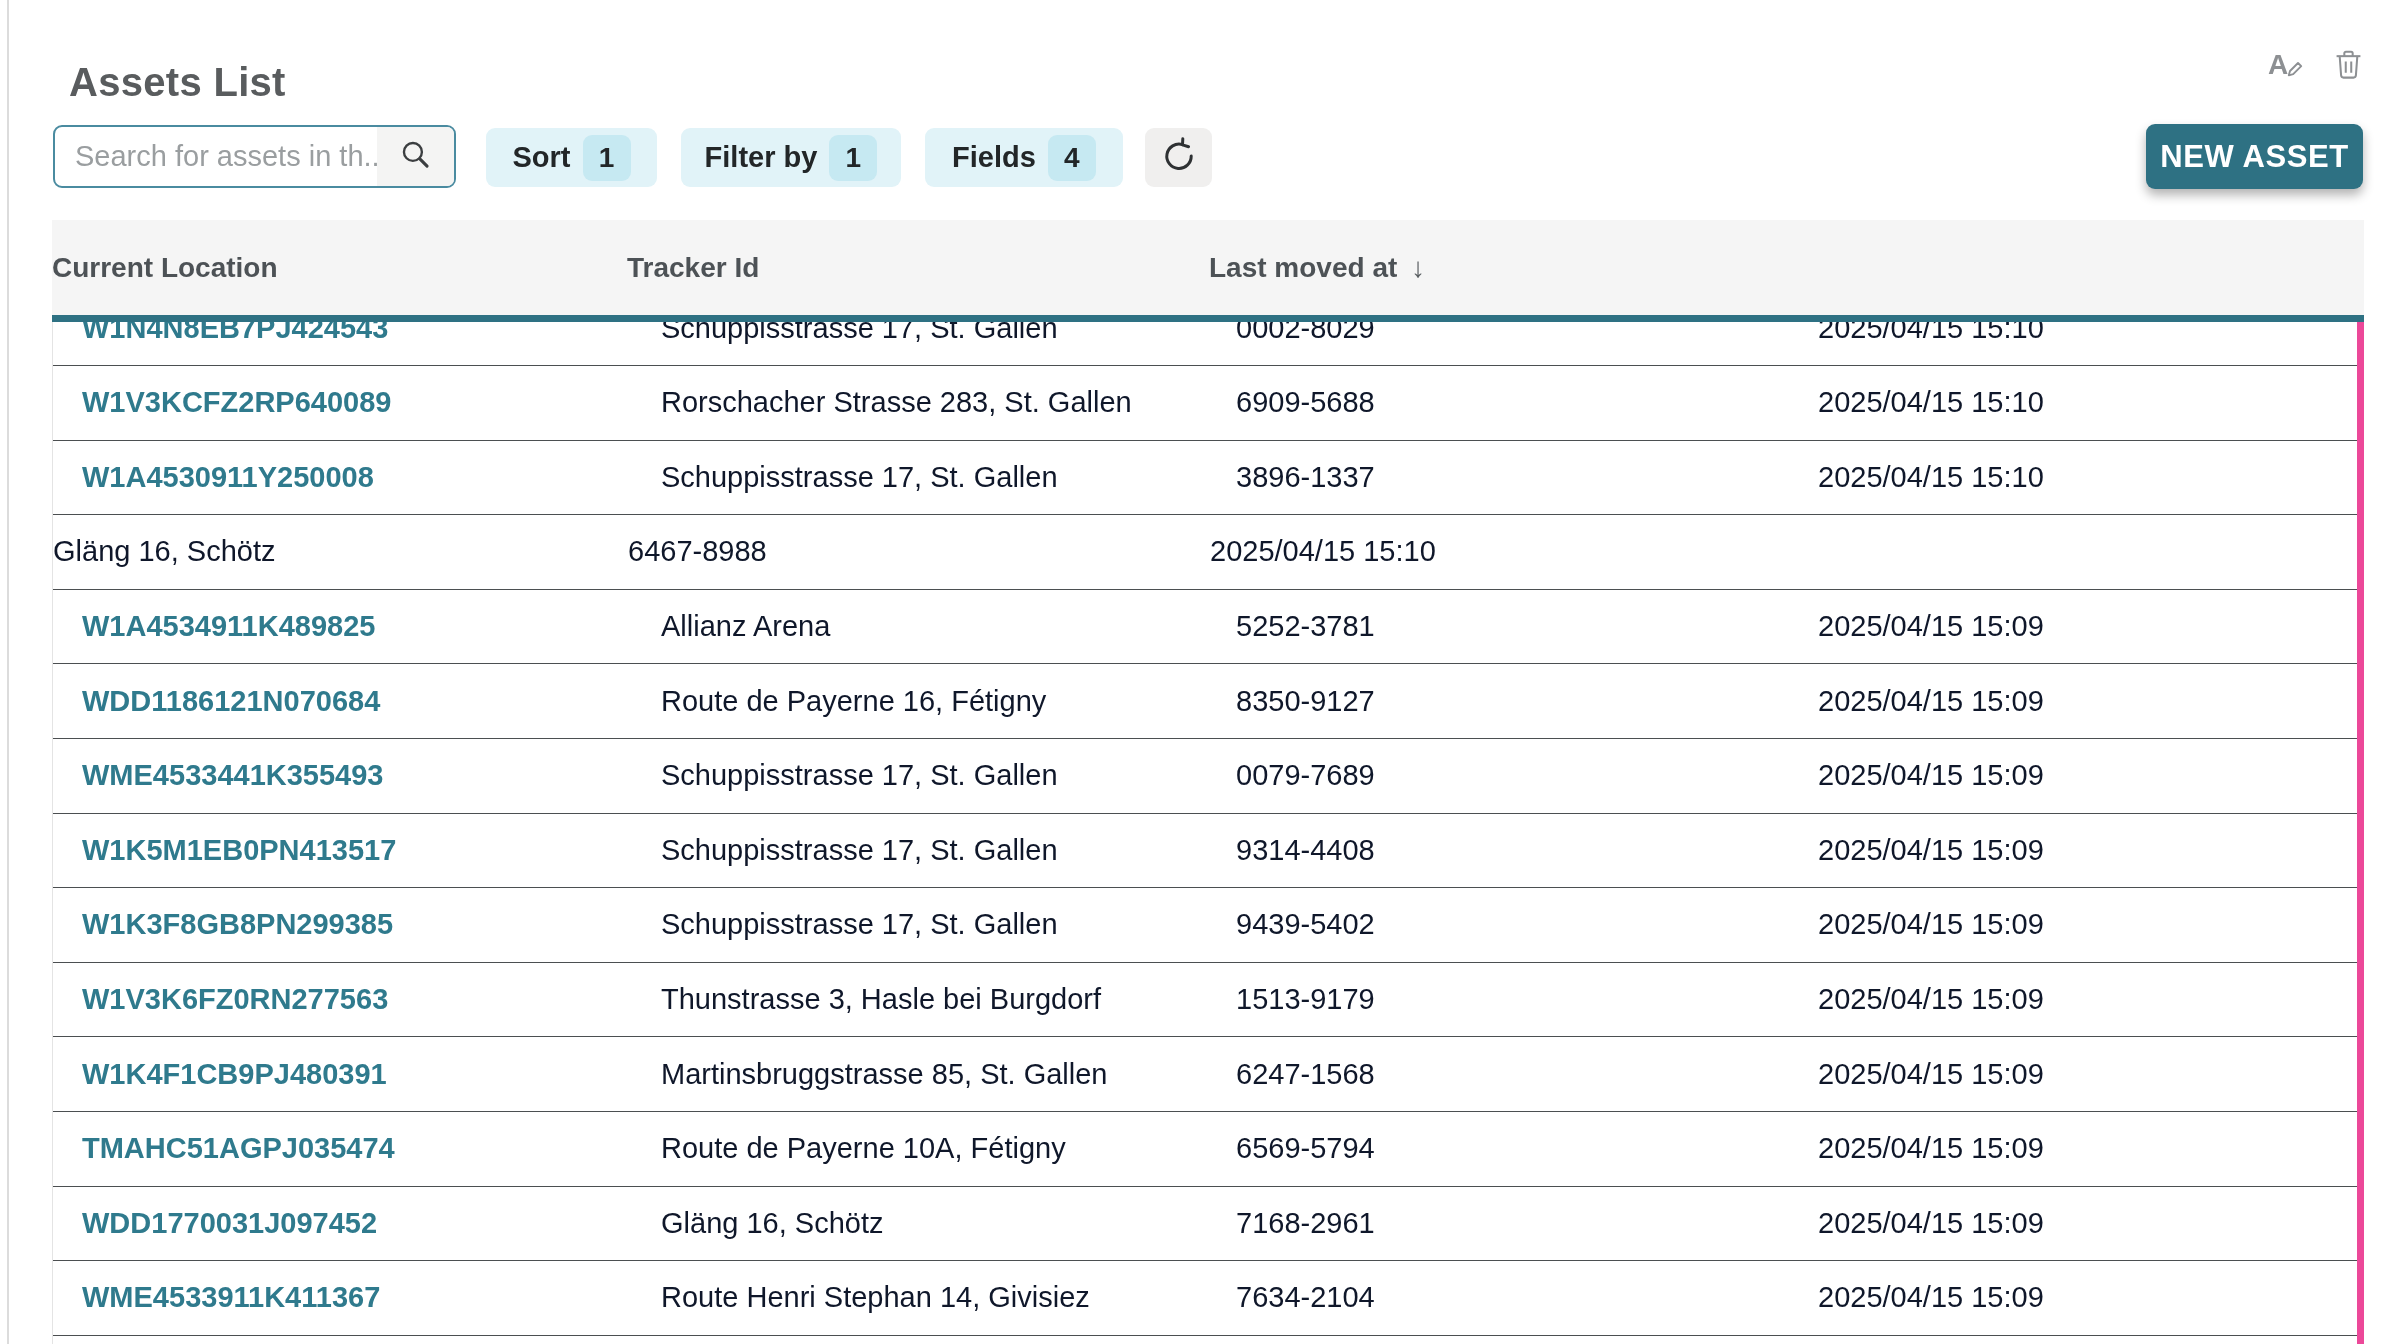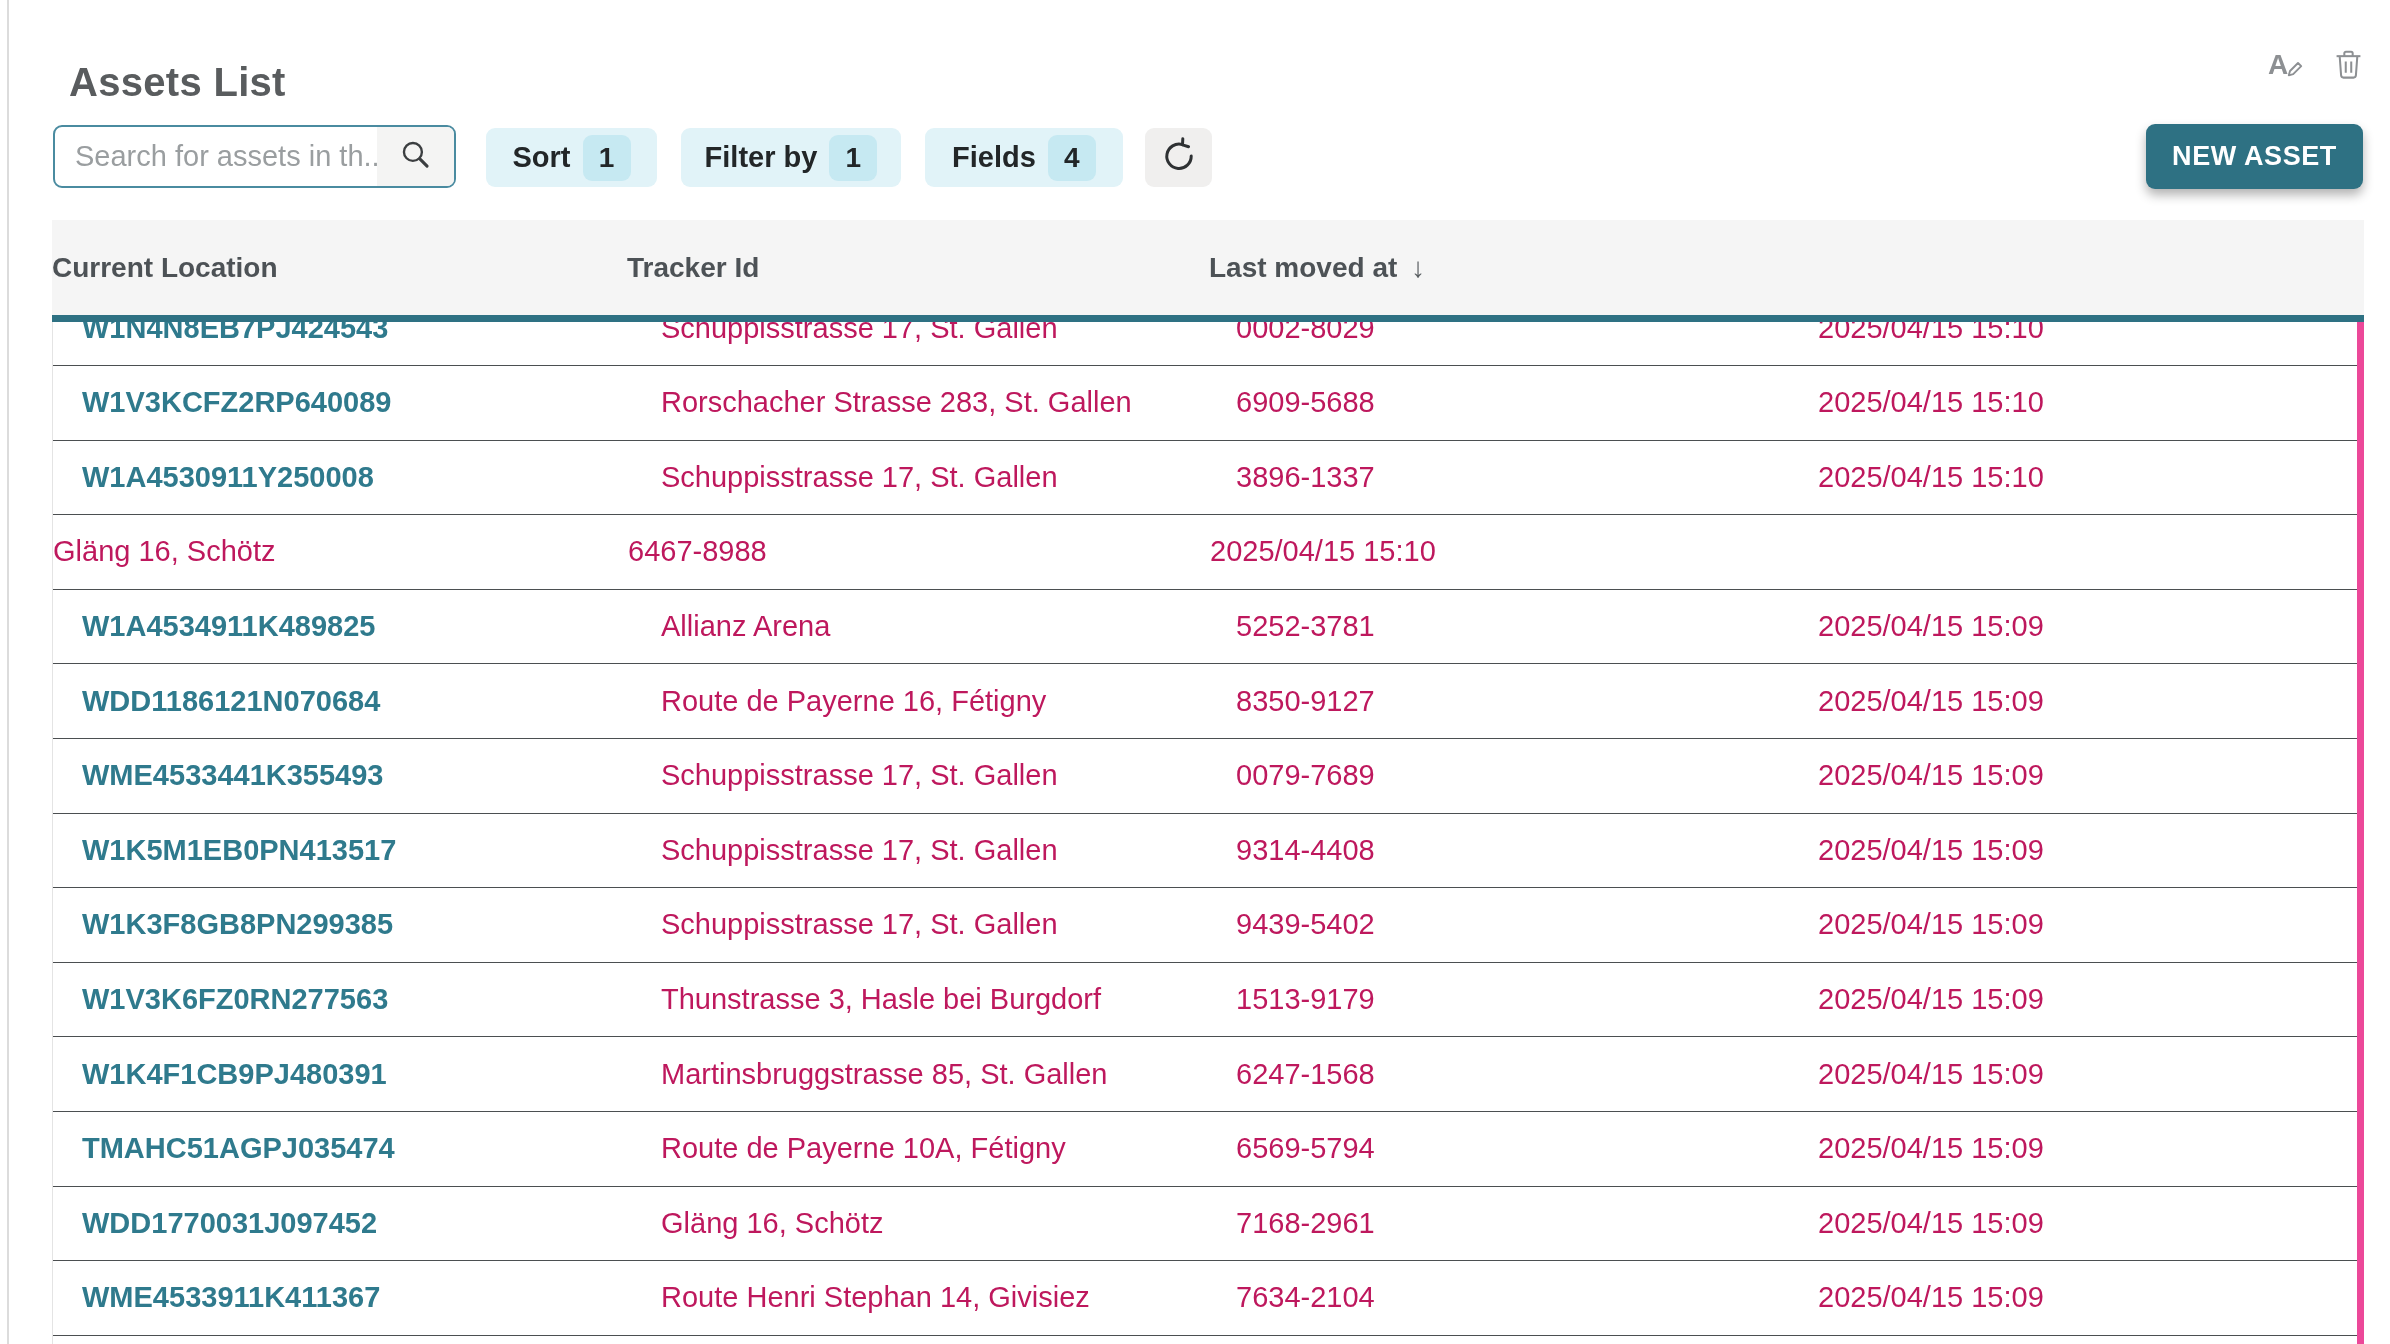--- a/index.html
+++ b/index.html
@@ -30,38 +30,38 @@
   .chip-sort{left:486px;width:171px}
   .chip-filter{left:681px;width:220px}
   .chip-fields{left:925px;width:198px}
   .badge{background:#c6e9f2;border-radius:9px;min-width:28px;height:46px;display:flex;align-items:center;
     justify-content:center;font-size:28px;font-weight:700;color:#222628;padding:0 10px}
 
   .refresh{position:absolute;left:1145px;top:128px;width:67px;height:59px;background:#f0efee;border:none;
     border-radius:9px;display:flex;align-items:center;justify-content:center;cursor:pointer}
 
   .new-asset{position:absolute;left:2146px;top:124px;width:217px;height:65px;background:#2e7183;color:#ffffff;
-    font-family:"Liberation Sans",sans-serif;font-weight:700;font-size:27px;letter-spacing:.6px;border:none;
+    font-family:"Liberation Sans",sans-serif;font-weight:700;font-size:31px;letter-spacing:.6px;border:none;
     border-radius:9px;box-shadow:0 6px 11px rgba(0,0,0,.30);cursor:pointer}
 
   
   .table{position:absolute;left:52px;top:220px;width:2312px;bottom:0}
   .thead{height:95px;background:#f5f5f5;border-bottom:7px solid #2e7183;display:flex;align-items:center}
   .th{font-size:28px;font-weight:700;color:#4d5256;white-space:nowrap;box-sizing:border-box}
   .col-name{width:608px;padding-left:29px;box-sizing:border-box}
   .col-loc{width:575px}
   .col-tracker{width:582px}
   .col-last{flex:1}
   .sort-arrow{font-weight:400;color:#5a5f62;margin-left:14px;font-size:28px}
 
   .rows{position:absolute;top:102px;left:0;right:0;bottom:0;overflow:hidden;
     border-left:1px solid #e4e4e4;border-right:7px solid #ec4899}
   .trow{height:74.6px;display:flex;align-items:center;border-bottom:1px solid #4b4f51;box-sizing:border-box;background:#fff}
   .trow:first-child{margin-top:-30.6px}
-  .td{font-size:29px;color:#be185d;white-space:nowrap;overflow:hidden;box-sizing:border-box}
+  .td{font-size:29px;color:#0f172a;white-space:nowrap;overflow:hidden;box-sizing:border-box}
   .name-link{font-weight:700;color:#2f7a8d;cursor:pointer}
 </style>
 </head>
 <body>
 
 <div class="left-divider"></div>
 
 <h1 class="page-title">Assets List</h1>
 
 <div class="top-icons">

